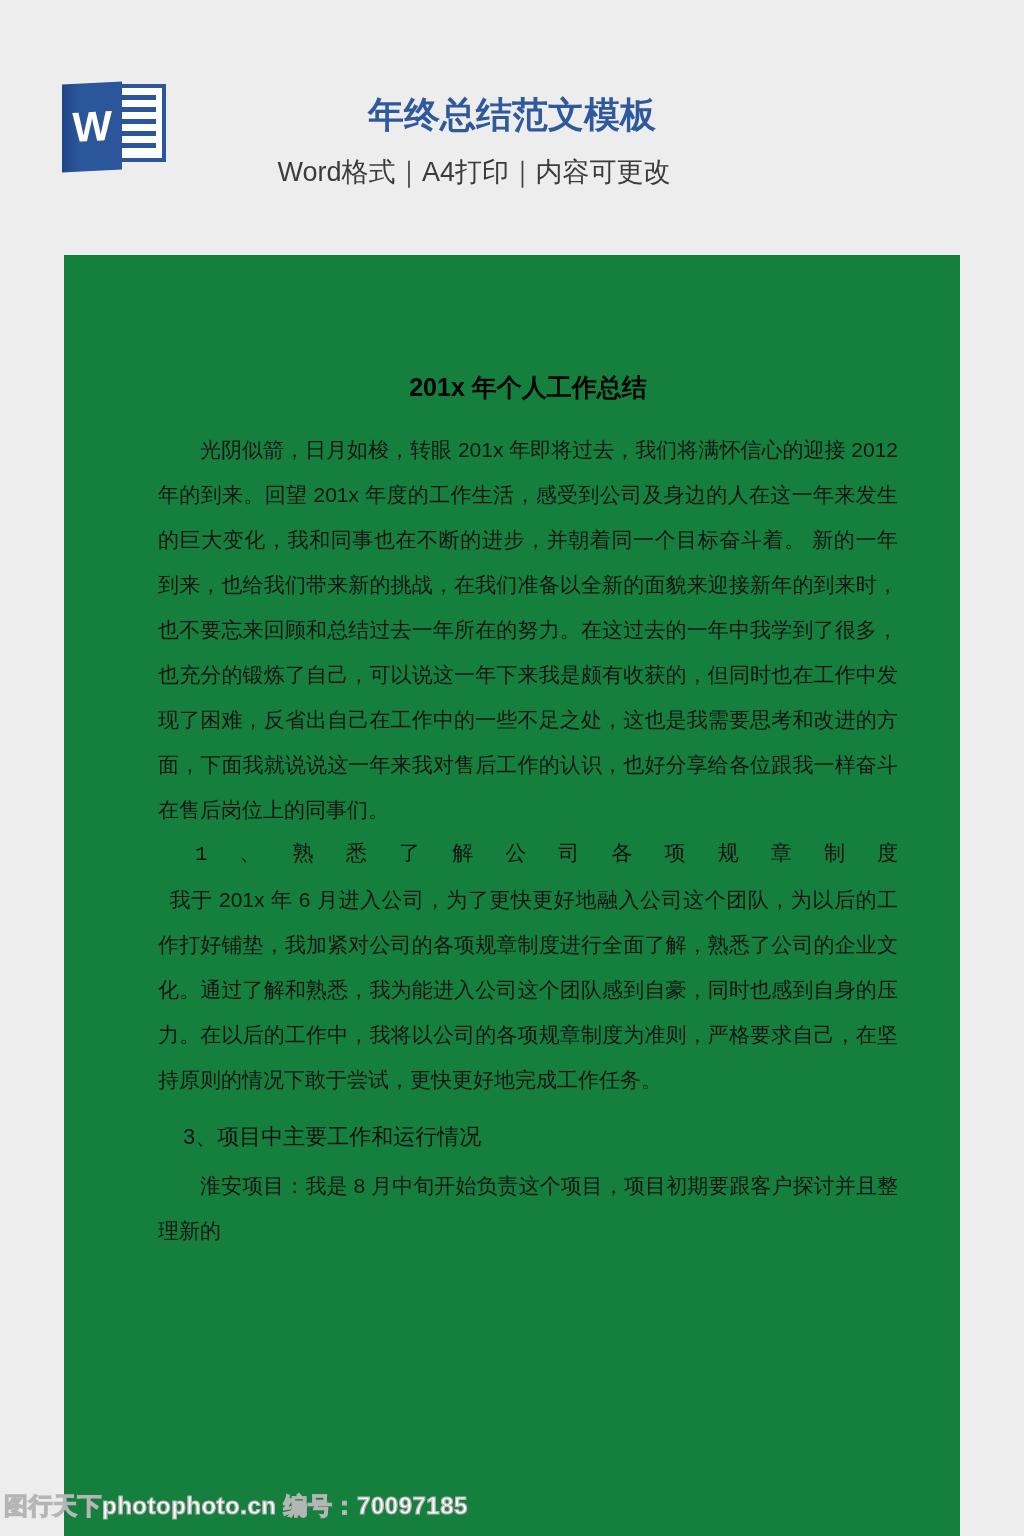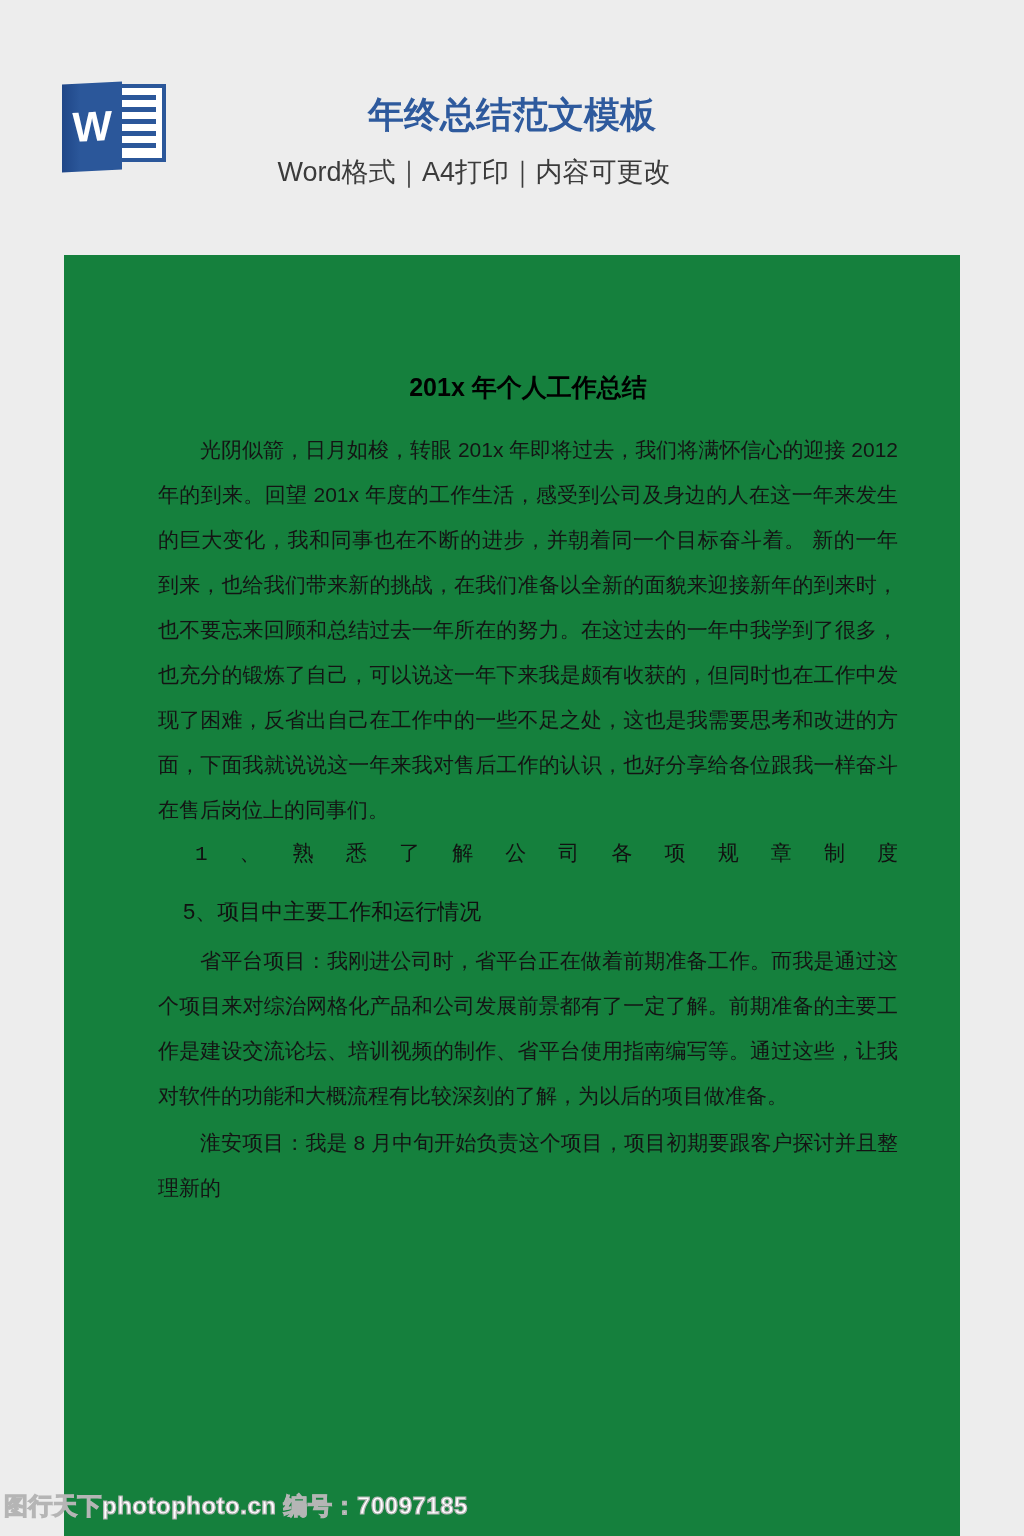--- a/index.html
+++ b/index.html
@@ -97,18 +97,18 @@
     </div>
   </div>
   <div class="header-title">年终总结范文模板</div>
   <div class="header-subtitle">Word格式｜A4打印｜内容可更改</div>
 </div>
 
 <div class="sheet">
   <div class="doc-title">201x 年个人工作总结</div>
   <p class="para">光阴似箭，日月如梭，转眼 201x 年即将过去，我们将满怀信心的迎接 2012 年的到来。回望 201x 年度的工作生活，感受到公司及身边的人在这一年来发生的巨大变化，我和同事也在不断的进步，并朝着同一个目标奋斗着。 新的一年到来，也给我们带来新的挑战，在我们准备以全新的面貌来迎接新年的到来时，也不要忘来回顾和总结过去一年所在的努力。在这过去的一年中我学到了很多，也充分的锻炼了自己，可以说这一年下来我是颇有收获的，但同时也在工作中发现了困难，反省出自己在工作中的一些不足之处，这也是我需要思考和改进的方面，下面我就说说这一年来我对售后工作的认识，也好分享给各位跟我一样奋斗在售后岗位上的同事们。</p>
   <div class="item-heading-justified">1、熟悉了解公司各项规章制度</div>
-  <div class="item-heading">5、项目中主要工作和运行情况</div>
-  <p class="para">省平台项目：我刚进公司时，省平台正在做着前期准备工作。而我是通过这个项目来对综治网格化产品和公司发展前景都有了一定了解。前期准备的主要工作是建设交流论坛、培训视频的制作、省平台使用指南编写等。通过这些，让我对软件的功能和大概流程有比较深刻的了解，为以后的项目做准备。</p>
+  <p class="para small-indent">我于 201x 年 6 月进入公司，为了更快更好地融入公司这个团队，为以后的工作打好铺垫，我加紧对公司的各项规章制度进行全面了解，熟悉了公司的企业文化。通过了解和熟悉，我为能进入公司这个团队感到自豪，同时也感到自身的压力。在以后的工作中，我将以公司的各项规章制度为准则，严格要求自己，在坚持原则的情况下敢于尝试，更快更好地完成工作任务。</p>
+  <div class="item-heading">3、项目中主要工作和运行情况</div>
   <p class="para">淮安项目：我是 8 月中旬开始负责这个项目，项目初期要跟客户探讨并且整理新的</p>
 </div>
 
 <div class="watermark">图行天下photophoto.cn 编号：70097185</div>
 
 </body></html>

